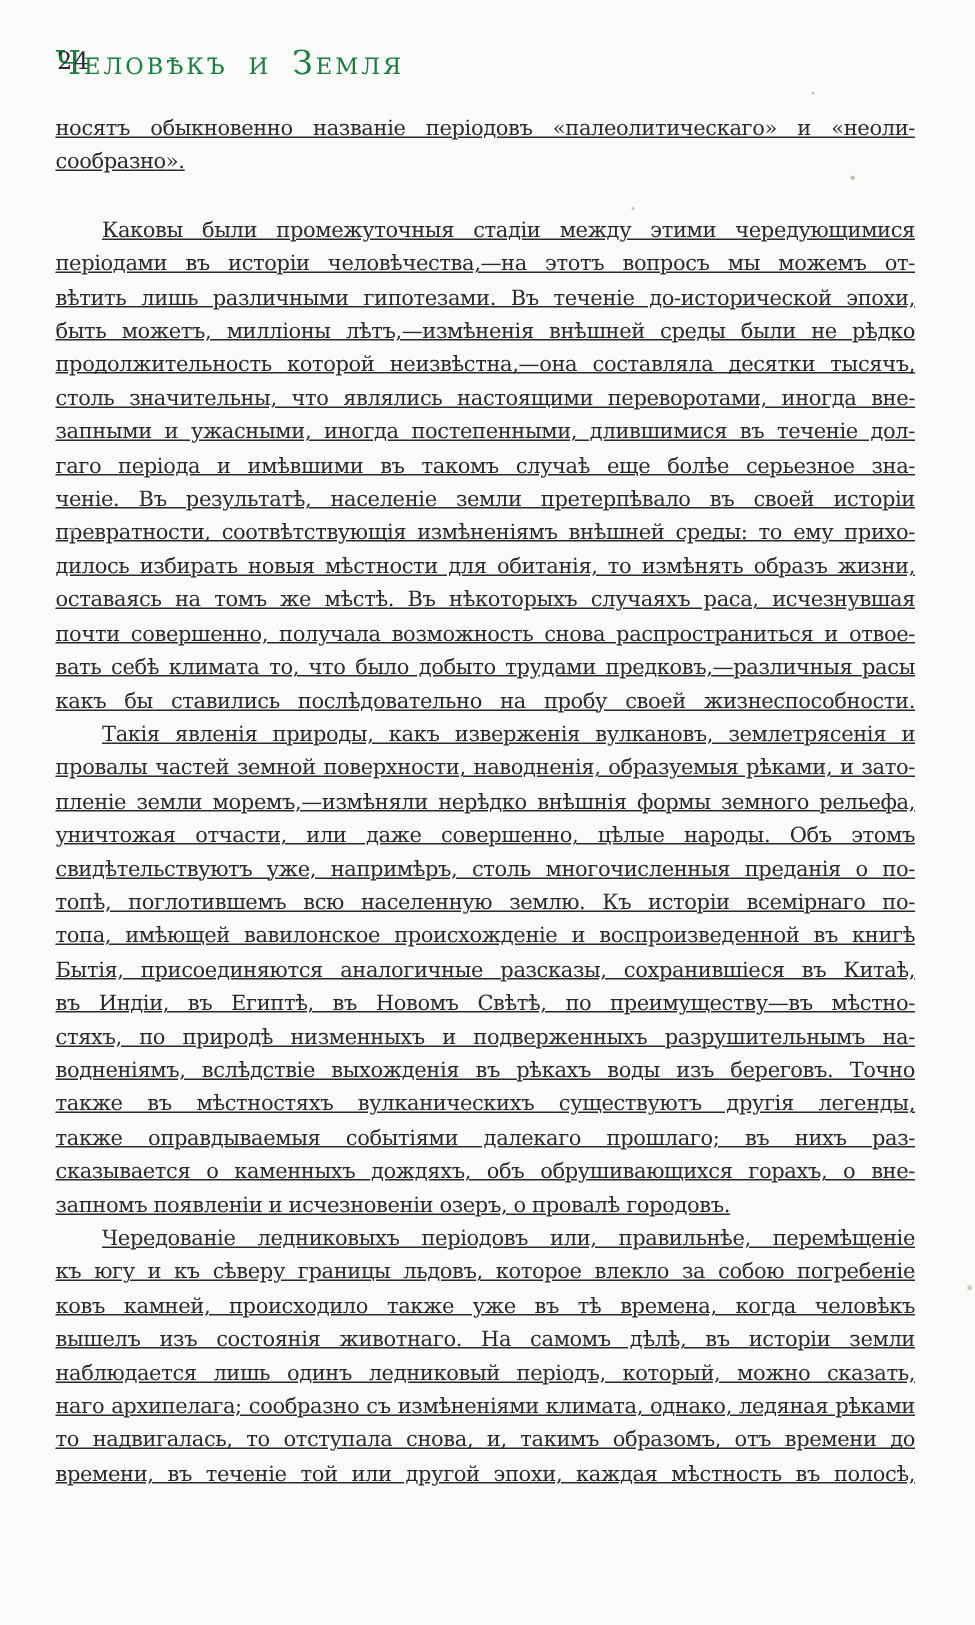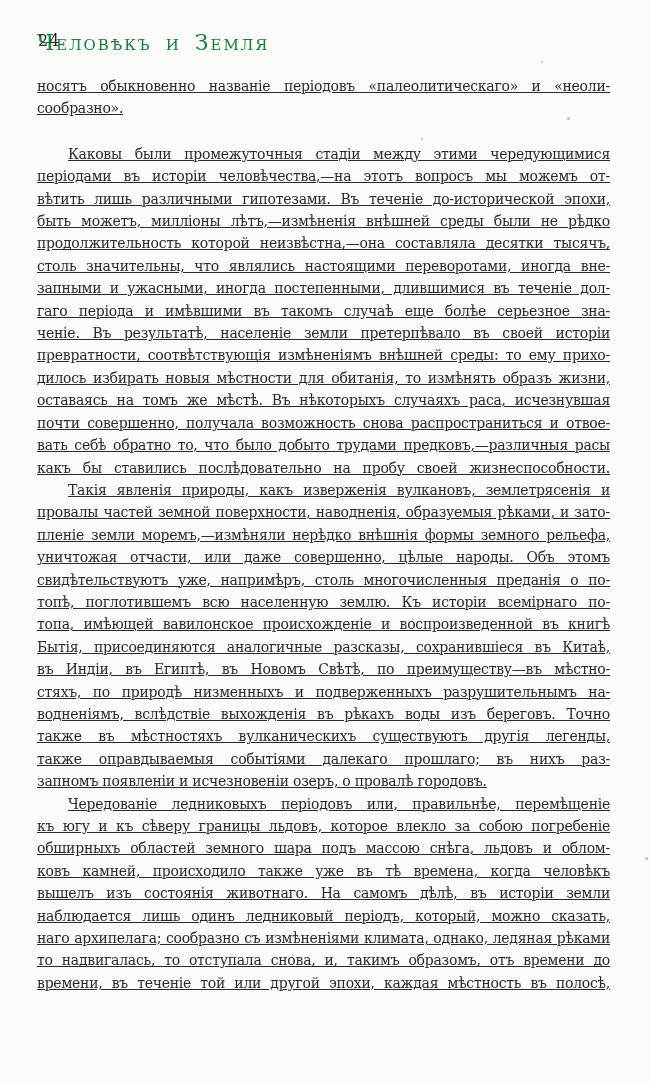--- a/index.html
+++ b/index.html
@@ -86,43 +86,43 @@
         <div class="line">быть можетъ, милліоны лѣтъ,—измѣненія внѣшней среды были не рѣдко</div>
         <div class="line">продолжительность которой неизвѣстна,—она составляла десятки тысячъ,</div>
         <div class="line">столь значительны, что являлись настоящими переворотами, иногда вне-</div>
         <div class="line">запными и ужасными, иногда постепенными, длившимися въ теченіе дол-</div>
         <div class="line">гаго періода и имѣвшими въ такомъ случаѣ еще болѣе серьезное зна-</div>
         <div class="line">ченіе. Въ результатѣ, населеніе земли претерпѣвало въ своей исторіи</div>
         <div class="line">превратности, соотвѣтствующія измѣненіямъ внѣшней среды: то ему прихо-</div>
         <div class="line">дилось избирать новыя мѣстности для обитанія, то измѣнять образъ жизни,</div>
         <div class="line">оставаясь на томъ же мѣстѣ. Въ нѣкоторыхъ случаяхъ раса, исчезнувшая</div>
         <div class="line">почти совершенно, получала возможность снова распространиться и отвое-</div>
-        <div class="line">вать себѣ обратно то, что было добыто трудами предковъ,—различныя расы</div>
+        <div class="line">вать себѣ климата то, что было добыто трудами предковъ,—различныя расы</div>
         <div class="line">какъ бы ставились послѣдовательно на пробу своей жизнеспособности.</div>
       </div>
       <div class="paragraph">
         <div class="line indent">Такія явленія природы, какъ изверженія вулкановъ, землетрясенія и</div>
         <div class="line">провалы частей земной поверхности, наводненія, образуемыя рѣками, и зато-</div>
         <div class="line">пленіе земли моремъ,—измѣняли нерѣдко внѣшнія формы земного рельефа,</div>
         <div class="line">уничтожая отчасти, или даже совершенно, цѣлые народы. Объ этомъ</div>
         <div class="line">свидѣтельствуютъ уже, напримѣръ, столь многочисленныя преданія о по-</div>
         <div class="line">топѣ, поглотившемъ всю населенную землю. Къ исторіи всемірнаго по-</div>
         <div class="line">топа, имѣющей вавилонское происхожденіе и воспроизведенной въ книгѣ</div>
         <div class="line">Бытія, присоединяются аналогичные разсказы, сохранившіеся въ Китаѣ,</div>
         <div class="line">въ Индіи, въ Египтѣ, въ Новомъ Свѣтѣ, по преимуществу—въ мѣстно-</div>
         <div class="line">стяхъ, по природѣ низменныхъ и подверженныхъ разрушительнымъ на-</div>
         <div class="line">водненіямъ, вслѣдствіе выхожденія въ рѣкахъ воды изъ береговъ. Точно</div>
         <div class="line">также въ мѣстностяхъ вулканическихъ существуютъ другія легенды,</div>
         <div class="line">также оправдываемыя событіями далекаго прошлаго; въ нихъ раз-</div>
+        <div class="line">сказывается о каменныхъ дождяхъ, объ обрушивающихся горахъ, о вне-</div>
         <div class="line last">запномъ появленіи и исчезновеніи озеръ, о провалѣ городовъ.</div>
       </div>
       <div class="paragraph">
         <div class="line indent">Чередованіе ледниковыхъ періодовъ или, правильнѣе, перемѣщеніе</div>
         <div class="line">къ югу и къ сѣверу границы льдовъ, которое влекло за собою погребеніе</div>
-        <div class="line">обширныхъ областей земного шара подъ массою снѣга, льдовъ и облом-</div>
         <div class="line">ковъ камней, происходило также уже въ тѣ времена, когда человѣкъ</div>
         <div class="line">вышелъ изъ состоянія животнаго. На самомъ дѣлѣ, въ исторіи земли</div>
         <div class="line">наблюдается лишь одинъ ледниковый періодъ, который, можно сказать,</div>
         <div class="line">наго архипелага; сообразно съ измѣненіями климата, однако, ледяная рѣками</div>
         <div class="line">то надвигалась, то отступала снова, и, такимъ образомъ, отъ времени до</div>
         <div class="line">времени, въ теченіе той или другой эпохи, каждая мѣстность въ полосѣ,</div>
       </div>
     </div>
 
   <span class="speck s1"></span>

